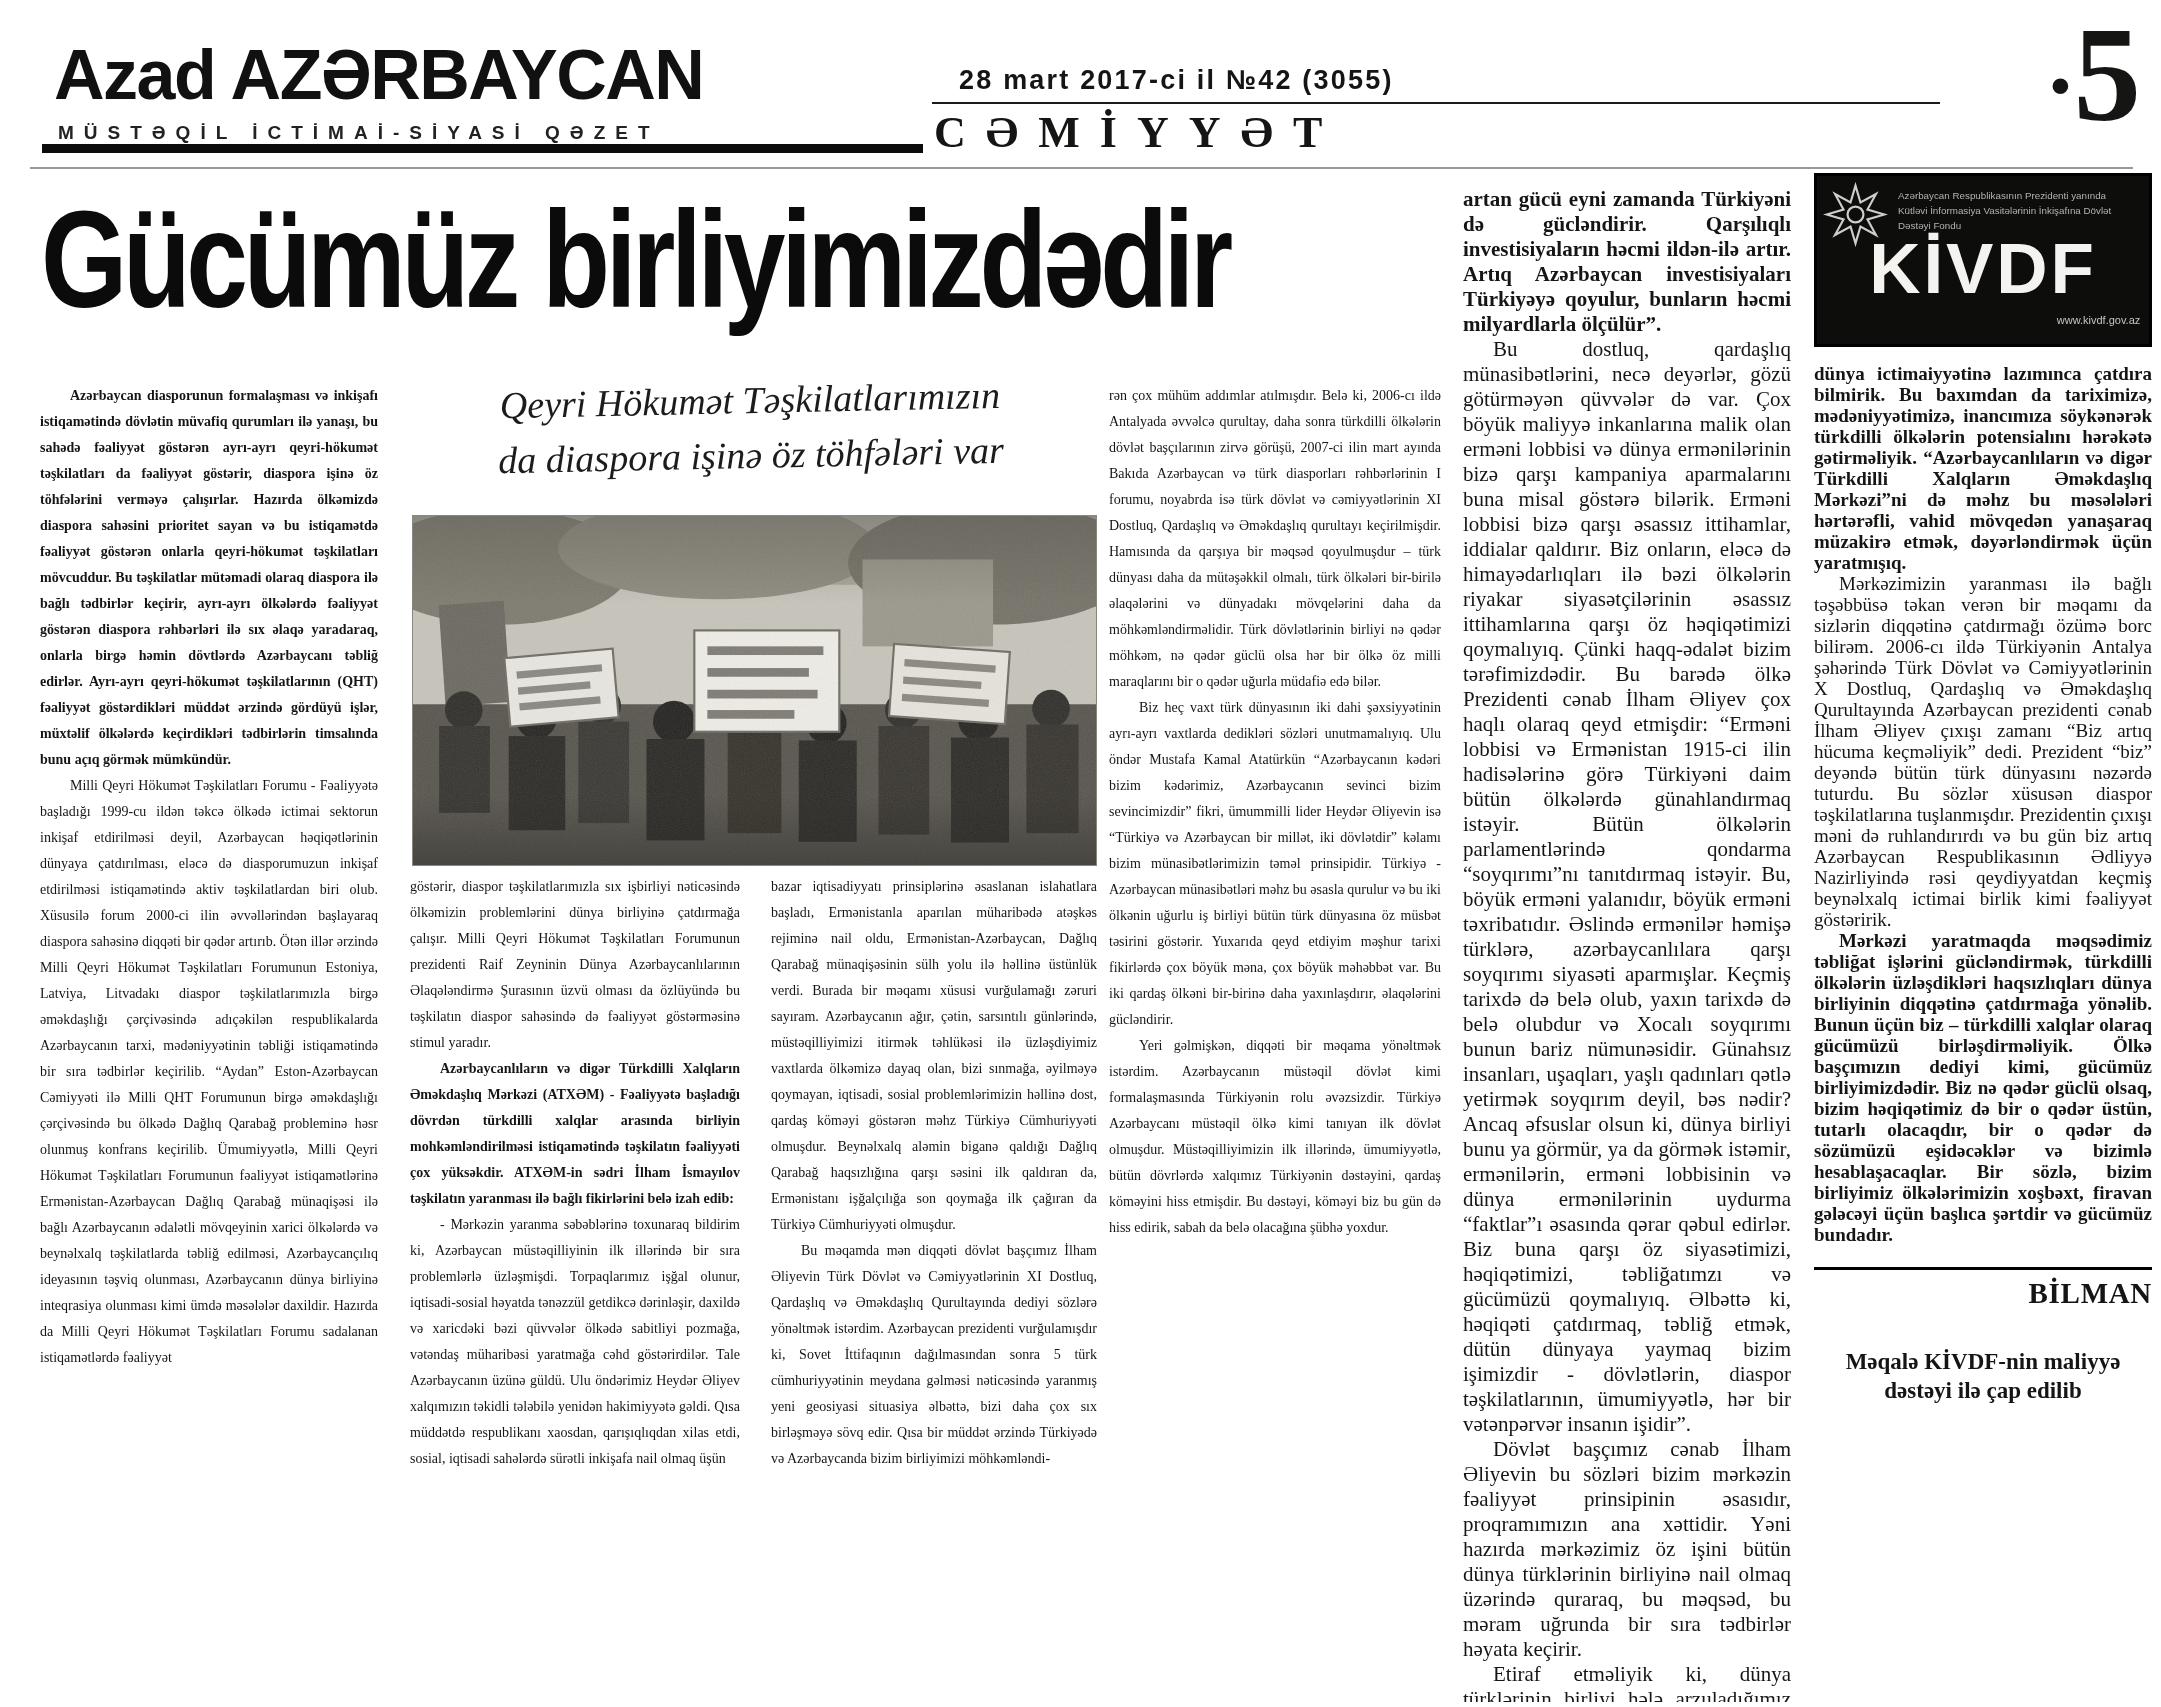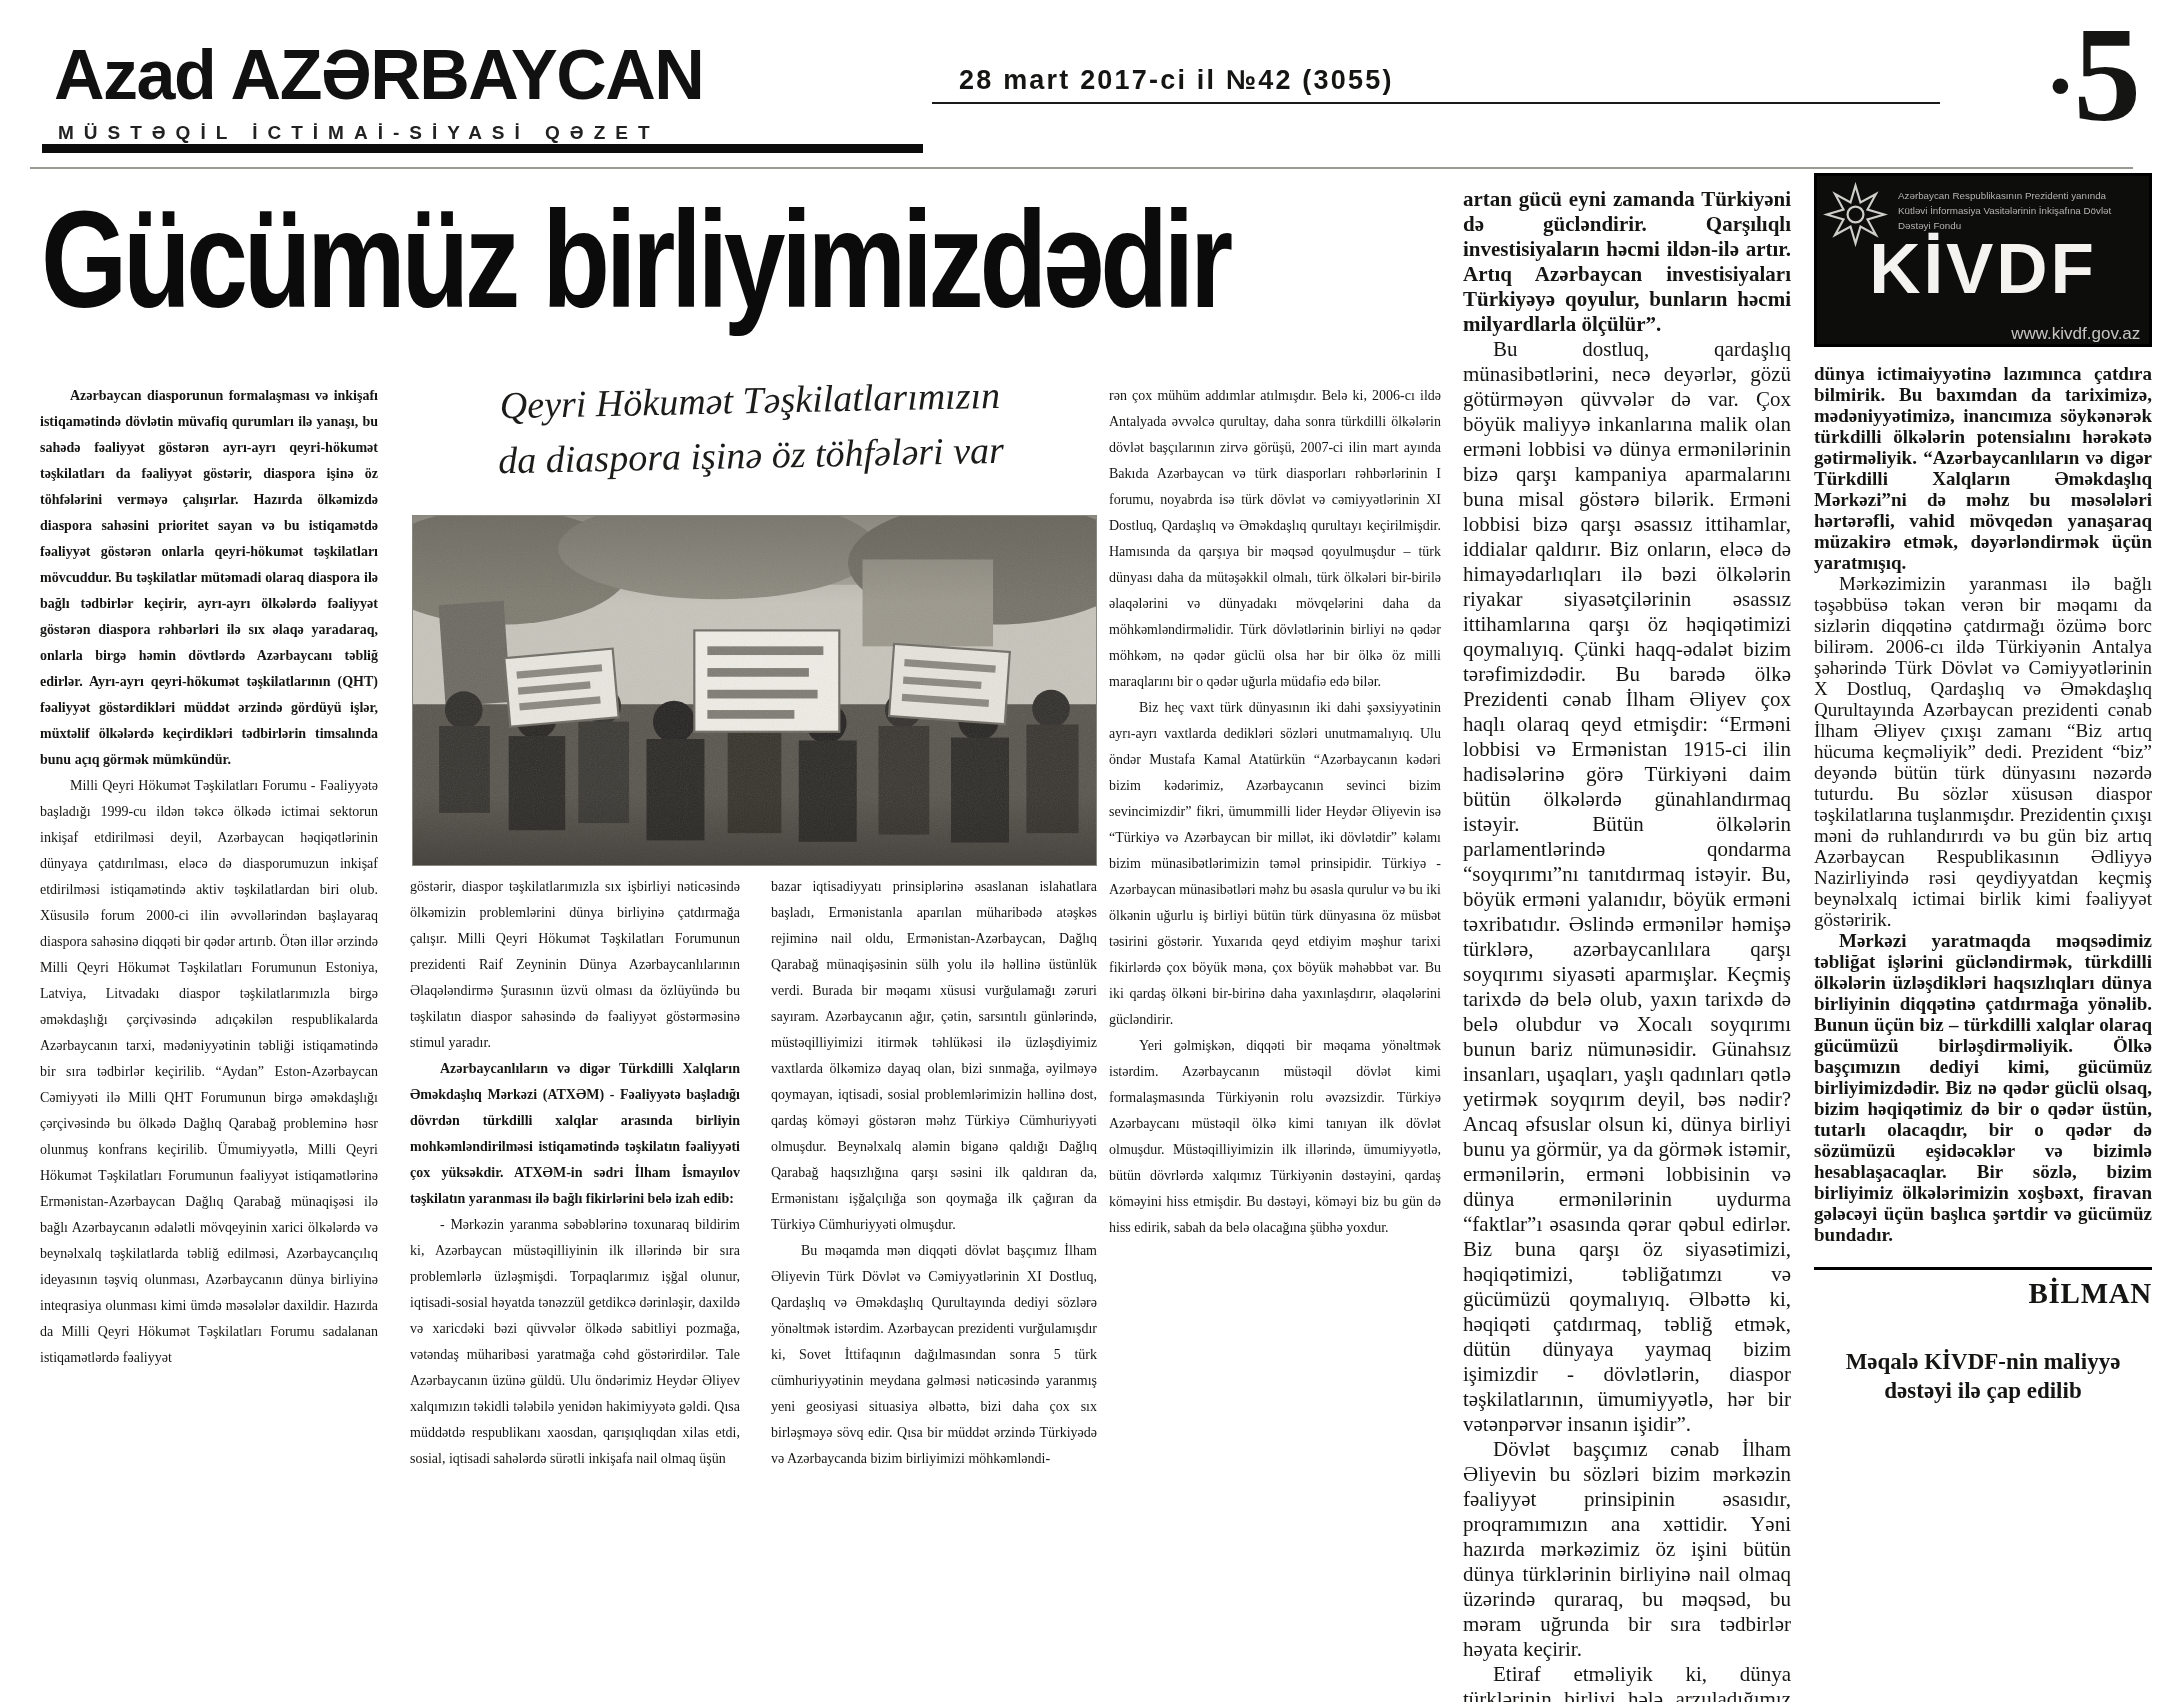--- a/index.html
+++ b/index.html
@@ -49,41 +49,42 @@
 
   
   .sidebar{position:absolute;left:1814px;top:173px;width:338px;height:1530px;overflow:hidden;}
   .kivdf-box{border:3.6px solid #000;background:#fff;}
   .kivdf-logo-area{position:relative;background:#0d0d0c;height:168px;overflow:hidden;}
   .kivdf-caption{position:absolute;left:81px;right:22px;top:11.6px;font-family:"Liberation Sans",sans-serif;
         font-size:9.8px;line-height:1.55;color:#b5b3ad;}
   .kivdf-logo{position:absolute;left:0;right:0;top:54px;margin:0;text-align:center;
         font-family:"Liberation Sans",sans-serif;font-weight:bold;font-size:71px;color:#f4f3ef;
         letter-spacing:2.9px;line-height:1.1;}
-  .kivdf-site{position:absolute;right:8.7px;bottom:0;font-family:"Liberation Sans",sans-serif;
-        font-size:17px;color:#c7c5bf;}
+  .kivdf-site{position:absolute;right:8.7px;bottom:18px;font-family:"Liberation Sans",sans-serif;
+        font-size:11px;color:#c7c5bf;}
   .emblem{position:absolute;left:5.8px;top:5.8px;}
   .kivdf-heading{padding:14.5px 8.7px 17.4px;font-weight:bold;font-size:33px;line-height:1.18;text-align:center;}
   .sidebar-body{margin-top:16px;text-align:justify;font-size:19px;line-height:21px;}
   .sidebar-body p{margin:0;text-indent:25px;}
   .sidebar-body p.noindent{text-indent:0;}
   .byline-rule{margin-top:22px;height:2.9px;background:#000;}
   .byline{margin-top:7.3px;text-align:right;font-weight:bold;font-size:29px;letter-spacing:0.7px;}
   .footer-note{margin-top:38px;text-align:center;font-weight:bold;font-size:23px;line-height:1.25;}
 </style>
 </head>
 <body>
 
 <div class="page">
 
   <h1 class="masthead-title">Azad AZƏRBAYCAN</h1>
   <div class="masthead-subtitle">MÜSTƏQİL İCTİMAİ-SİYASİ QƏZET</div>
   <div class="masthead-rule-thick"></div>
   <div class="issue-line">28 mart 2017-ci il №42 (3055)</div>
   <div class="issue-rule"></div>
+  <div class="section-title">CƏMİYYƏT</div>
   <div class="page-num">
     <span class="bullet">•</span>
     <span class="num">5</span>
   </div>
   <div class="header-rule"></div>
 
   <h2 class="headline">Gücümüz birliyimizdədir</h2>
   <div class="subheadline">
     <div>Qeyri Hökumət Təşkilatlarımızın</div>
     <div>da diaspora işinə öz töhfələri var</div>

